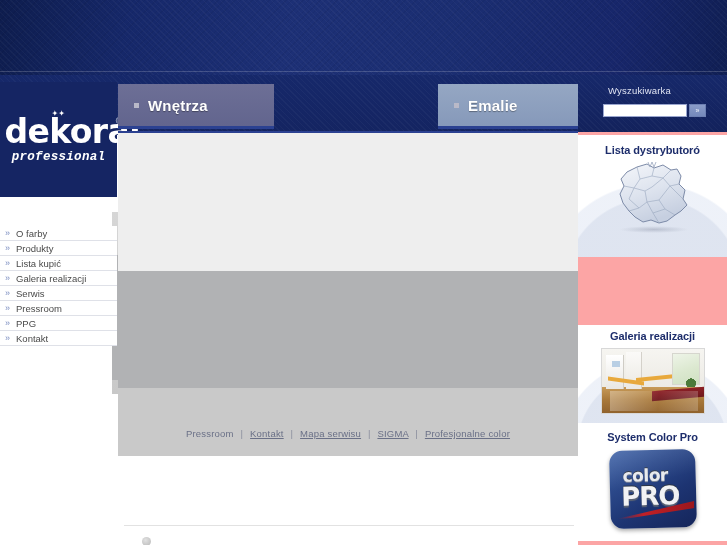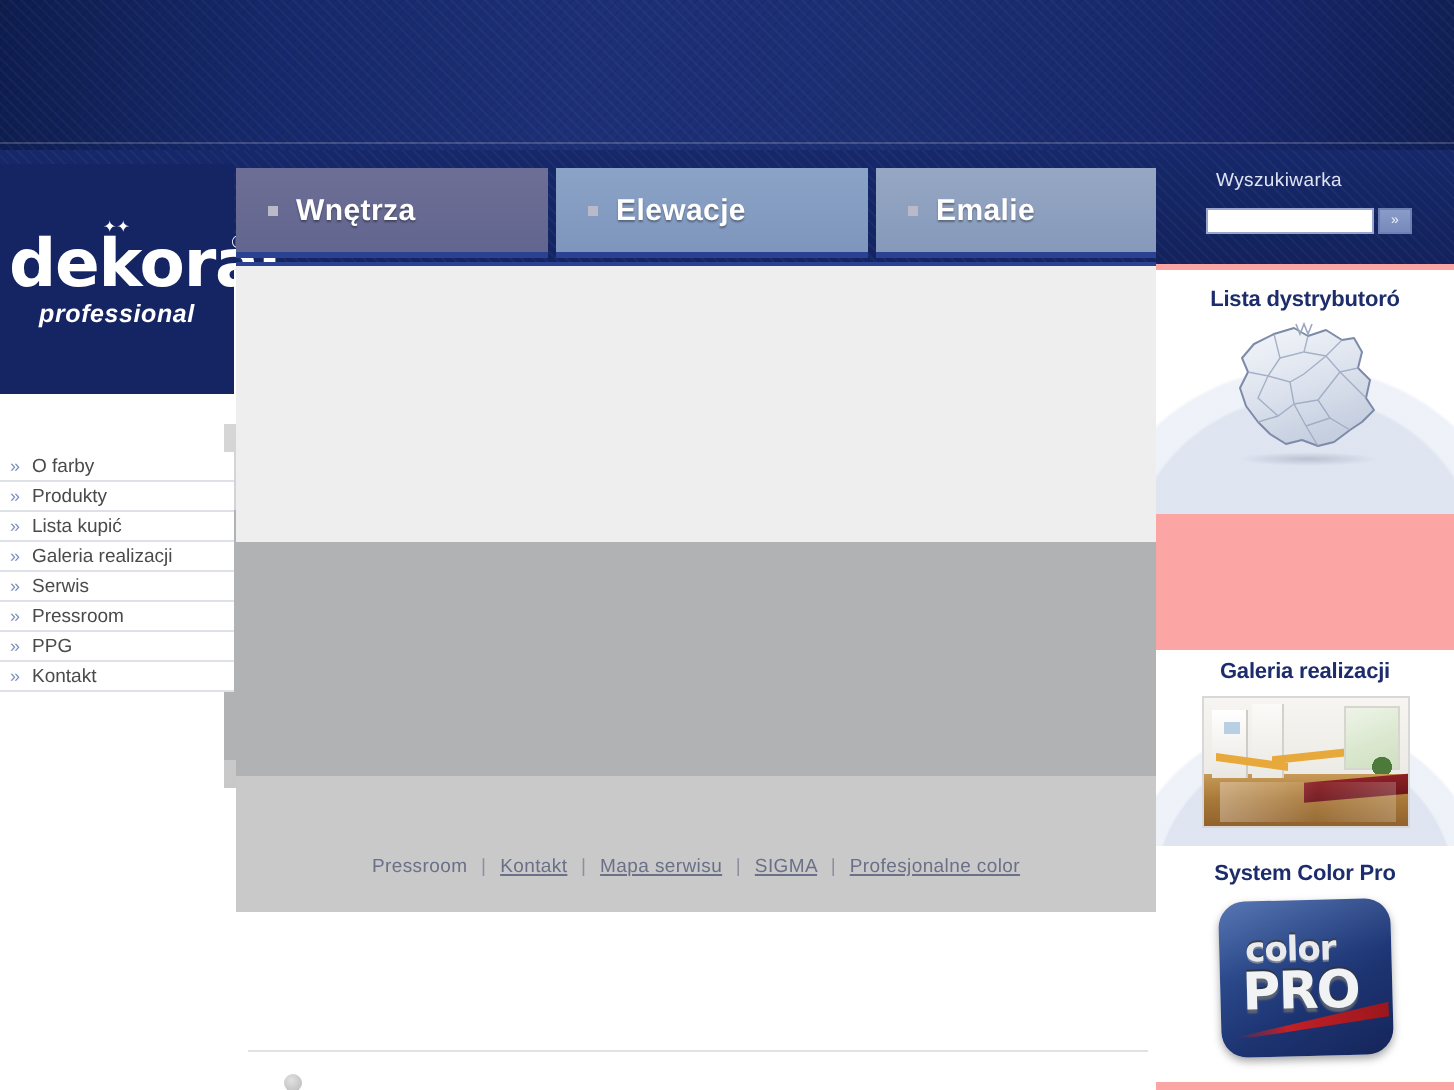--- a/index.html
+++ b/index.html
@@ -92,21 +92,21 @@
   }
   .logo-stars {
     position: absolute;
     left: 47px; top: -5px;
     color: #ffffff;
     font-size: 8px;
     letter-spacing: 0px;
     line-height: 1;
   }
   .logo-sub {
-    font-family: Liberation Sans, sans-serif;
+    font-family: Liberation Mono, monospace;
     font-style: italic;
     font-weight: bold;
     font-size: 12.5px;
     color: #ffffff;
     letter-spacing: 0.3px;
     margin-top: 2px;
   }
 
   
   .tabs {
@@ -485,24 +485,20 @@
       <span class="logo-stars">✦✦</span>
       <span class="logo-reg">®</span>
       <div class="logo-sub">professional</div>
     </div>
   </div>
 
   <div class="tabs">
     <div class="tab tab-0">
       <span class="sq"></span>
       <span>Wnętrza</span>
-    </div>
-    <div class="tab tab-1">
-      <span class="sq"></span>
-      <span>Elewacje</span>
     </div>
     <div class="tab tab-2">
       <span class="sq"></span>
       <span>Emalie</span>
     </div>
   </div>
 
   <div class="content-panel">
     <div class="content-inner-top"></div>
     <div class="content-grey-box"></div>

